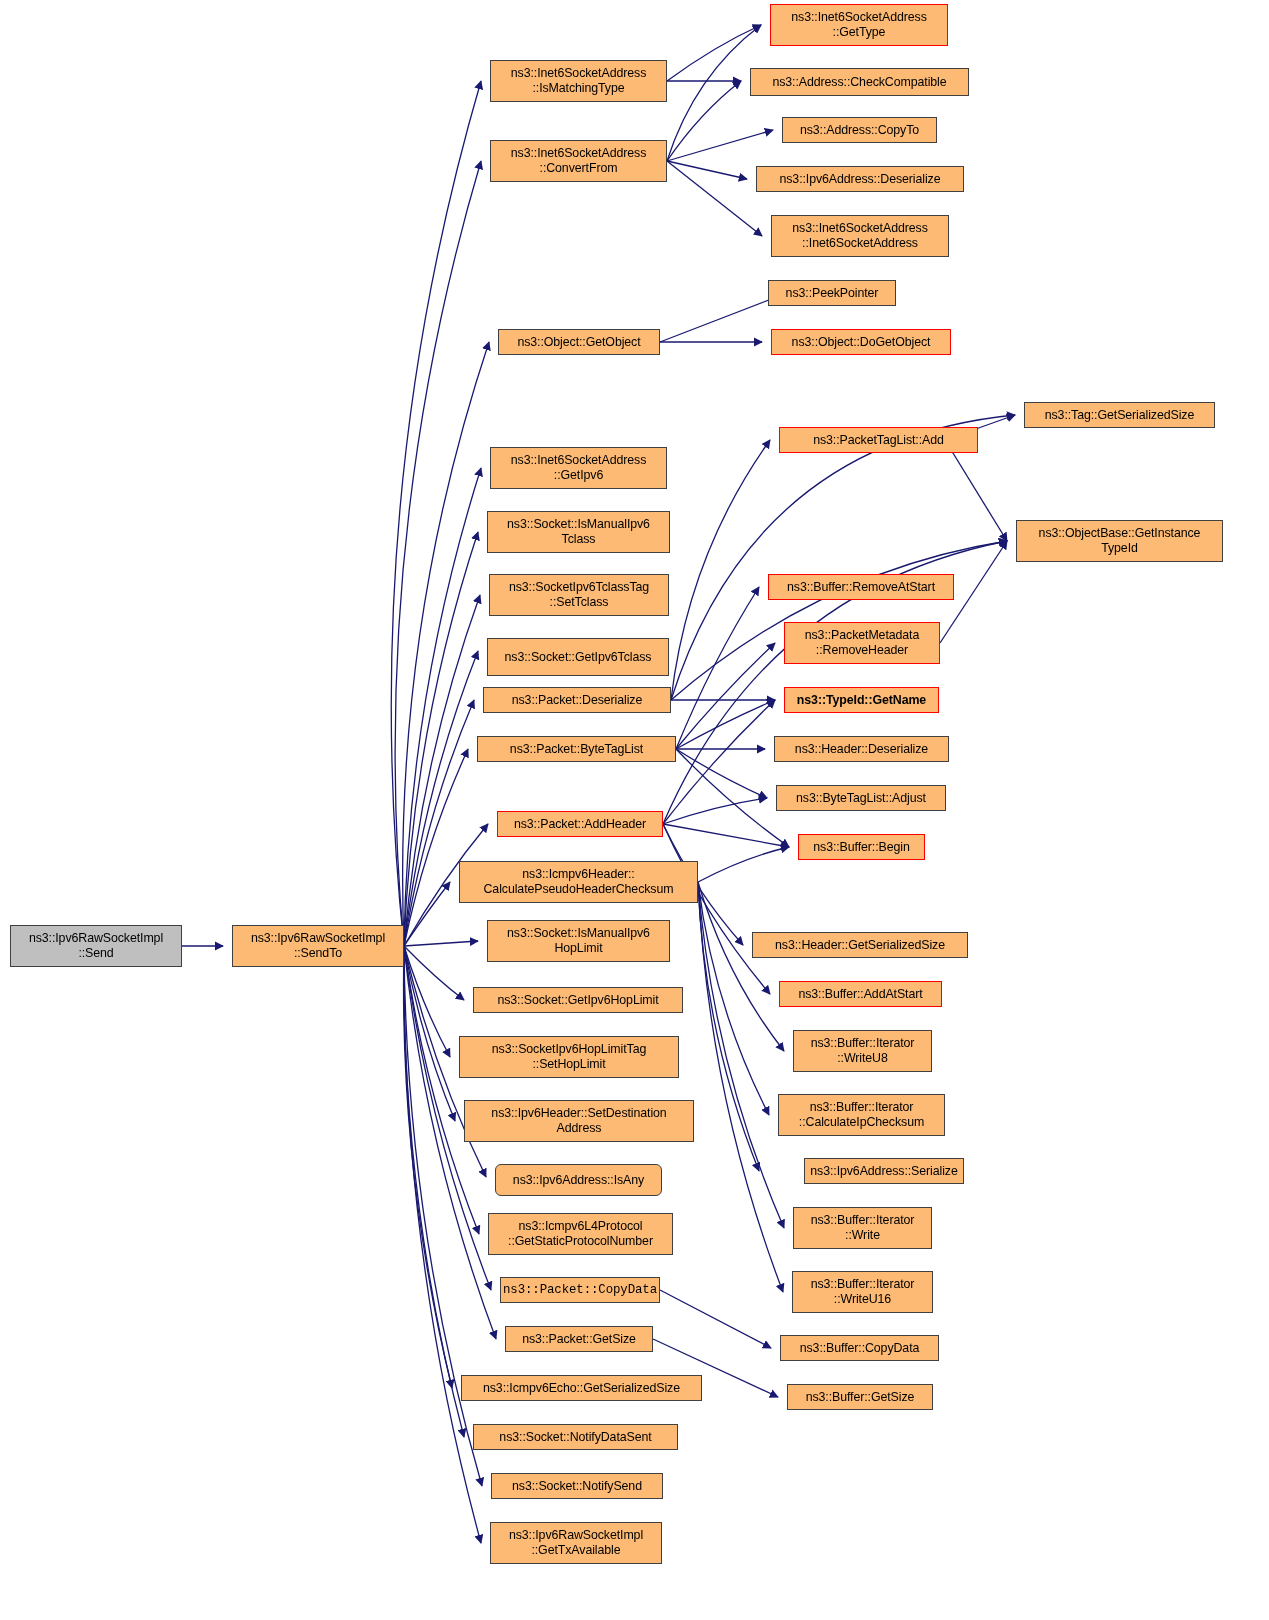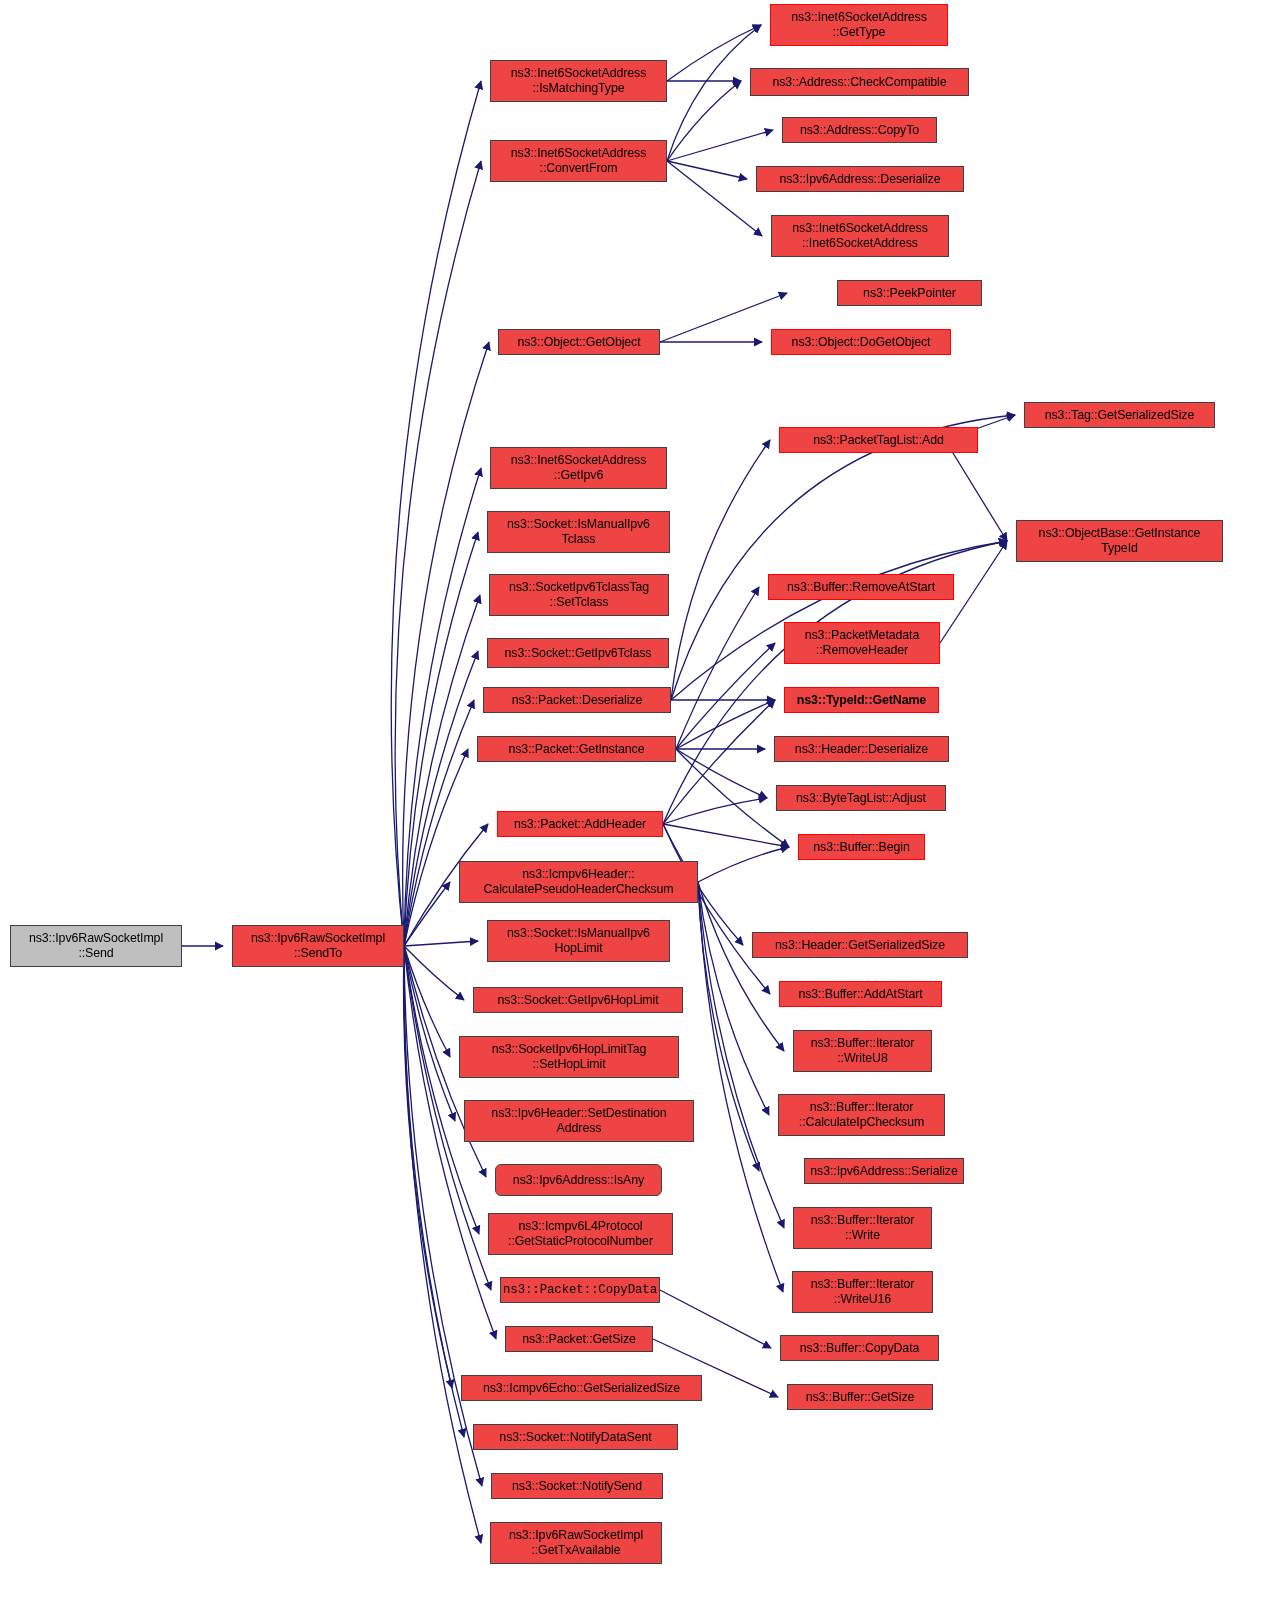--- a/index.html
+++ b/index.html
@@ -27,21 +27,21 @@
   .node {
     position: absolute;
     box-sizing: border-box;
     display: flex;
     align-items: center;
     justify-content: center;
     text-align: center;
     font-size: 12.4px;
     line-height: 14.6px;
     color: #000000;
-    background: #ef4444;
+    background: #fdba74;
     border: 1px solid #404040;
     letter-spacing: -0.1px;
     white-space: pre-line;
     padding: 0 3px;
     z-index: 5;
   }
   .node.red {
     border: 1px solid #ff0000;
   }
   .node.root {
@@ -131,23 +131,23 @@
 ::IsMatchingType</div>
       <div class="node" style="left: 490px; top: 140px; width: 177px; height: 42px;">ns3::Inet6SocketAddress
 ::ConvertFrom</div>
       <div class="node" style="left: 498px; top: 329px; width: 162px; height: 26px;">ns3::Object::GetObject</div>
       <div class="node" style="left: 490px; top: 447px; width: 177px; height: 42px;">ns3::Inet6SocketAddress
 ::GetIpv6</div>
       <div class="node" style="left: 487px; top: 511px; width: 183px; height: 42px;">ns3::Socket::IsManualIpv6
 Tclass</div>
       <div class="node" style="left: 489px; top: 574px; width: 180px; height: 42px;">ns3::SocketIpv6TclassTag
 ::SetTclass</div>
-      <div class="node" style="left: 487px; top: 638px; width: 182px; height: 30px;">ns3::Socket::GetIpv6Tclass</div>
+      <div class="node" style="left: 487px; top: 638px; width: 182px; height: 38px;">ns3::Socket::GetIpv6Tclass</div>
       <div class="node" style="left: 483px; top: 687px; width: 188px; height: 26px;">ns3::Packet::Deserialize</div>
-      <div class="node" style="left: 477px; top: 736px; width: 199px; height: 26px;">ns3::Packet::GetInstance</div>
+      <div class="node" style="left: 477px; top: 736px; width: 199px; height: 26px;">ns3::Packet::ByteTagList</div>
       <div class="node red" style="left: 497px; top: 811px; width: 166px; height: 26px;">ns3::Packet::AddHeader</div>
       <div class="node" style="left: 459px; top: 861px; width: 239px; height: 42px;">ns3::Icmpv6Header::
 CalculatePseudoHeaderChecksum</div>
       <div class="node" style="left: 487px; top: 920px; width: 183px; height: 42px;">ns3::Socket::IsManualIpv6
 HopLimit</div>
       <div class="node" style="left: 473px; top: 987px; width: 210px; height: 26px;">ns3::Socket::GetIpv6HopLimit</div>
       <div class="node" style="left: 459px; top: 1036px; width: 220px; height: 42px;">ns3::SocketIpv6HopLimitTag
 ::SetHopLimit</div>
       <div class="node" style="left: 464px; top: 1100px; width: 230px; height: 42px;">ns3::Ipv6Header::SetDestination
 Address</div>
@@ -161,21 +161,21 @@
       <div class="node" style="left: 491px; top: 1473px; width: 172px; height: 26px;">ns3::Socket::NotifySend</div>
       <div class="node" style="left: 490px; top: 1522px; width: 172px; height: 42px;">ns3::Ipv6RawSocketImpl
 ::GetTxAvailable</div>
       <div class="node red" style="left: 770px; top: 4px; width: 178px; height: 42px;">ns3::Inet6SocketAddress
 ::GetType</div>
       <div class="node" style="left: 750px; top: 68px; width: 219px; height: 28px;">ns3::Address::CheckCompatible</div>
       <div class="node" style="left: 782px; top: 117px; width: 155px; height: 26px;">ns3::Address::CopyTo</div>
       <div class="node" style="left: 756px; top: 166px; width: 208px; height: 26px;">ns3::Ipv6Address::Deserialize</div>
       <div class="node" style="left: 771px; top: 215px; width: 178px; height: 42px;">ns3::Inet6SocketAddress
 ::Inet6SocketAddress</div>
-      <div class="node" style="left: 837px; top: 280px; width: 145px; height: 26px;">ns3::PeekPointer</div>
+      <div class="node" style="left: 768px; top: 280px; width: 128px; height: 26px;">ns3::PeekPointer</div>
       <div class="node red" style="left: 771px; top: 329px; width: 180px; height: 26px;">ns3::Object::DoGetObject</div>
       <div class="node" style="left: 1024px; top: 402px; width: 191px; height: 26px;">ns3::Tag::GetSerializedSize</div>
       <div class="node red" style="left: 779px; top: 427px; width: 199px; height: 26px;">ns3::PacketTagList::Add</div>
       <div class="node" style="left: 1016px; top: 520px; width: 207px; height: 42px;">ns3::ObjectBase::GetInstance
 TypeId</div>
       <div class="node red" style="left: 768px; top: 574px; width: 186px; height: 26px;">ns3::Buffer::RemoveAtStart</div>
       <div class="node red" style="left: 784px; top: 622px; width: 156px; height: 42px;">ns3::PacketMetadata
 ::RemoveHeader</div>
       <div class="node red" style="left: 784px; top: 687px; width: 155px; height: 26px; font-weight: bold;">ns3::TypeId::GetName</div>
       <div class="node" style="left: 774px; top: 736px; width: 175px; height: 26px;">ns3::Header::Deserialize</div>

